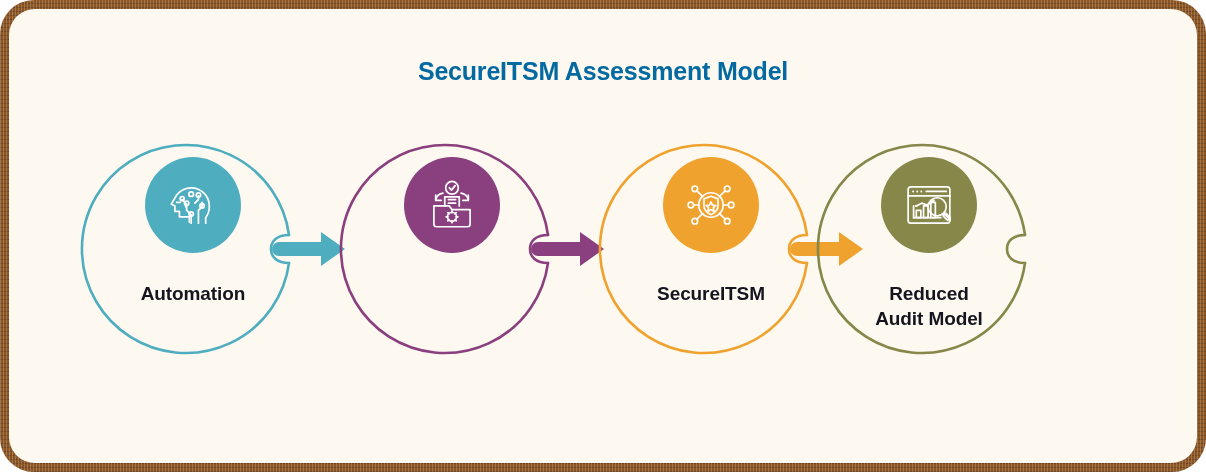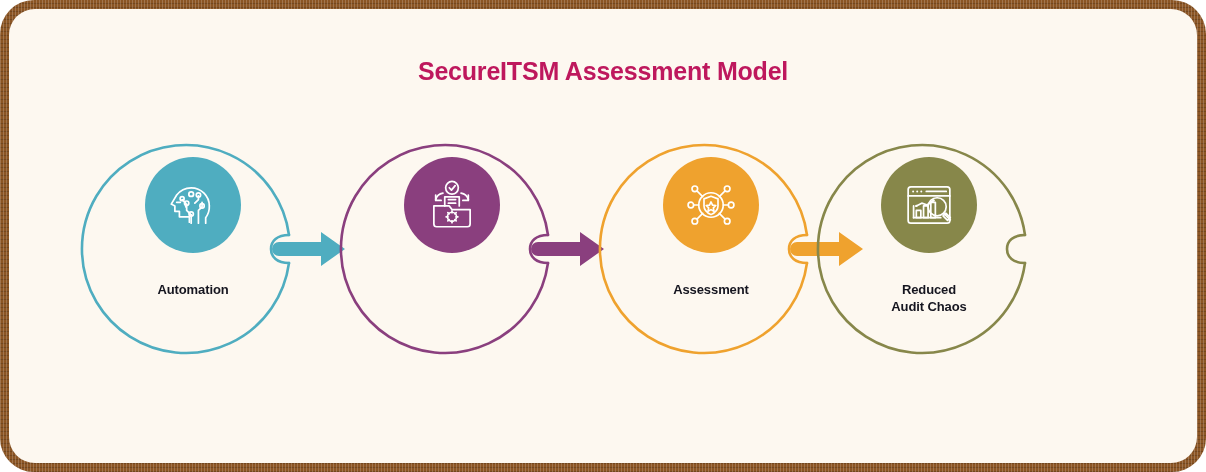--- a/index.html
+++ b/index.html
@@ -61,21 +61,21 @@
   
   .title {
     position: absolute;
     left: 0;
     top: 48px;
     width: 100%;
     text-align: center;
     font-size: 25px;
     font-weight: bold;
     letter-spacing: -0.2px;
-    color: #be185d;
+    color: #0369a1;
   }
 
   
   .flow {
     position: absolute;
     left: 0;
     top: 122px;
     width: 1188px;
     height: 250px;
   }
@@ -113,21 +113,21 @@
     justify-content: center;
   }
   .badge svg { display: block; }
 
   .stage-label {
     position: absolute;
     left: 0;
     top: 150px;
     width: 236px;
     text-align: center;
-    font-size: 13px;
+    font-size: 19px;
     font-weight: bold;
     color: #15151f;
     line-height: 1.32;
     letter-spacing: -0.1px;
   }
 
   
   .conn-svg {
     position: absolute;
     top: 0;
@@ -251,21 +251,21 @@
               <circle cx="13.5" cy="13.5" r="3.2"></circle>
               <circle cx="50.5" cy="13.5" r="3.2"></circle>
               <circle cx="13.5" cy="50.5" r="3.2"></circle>
               <circle cx="50.5" cy="50.5" r="3.2"></circle>
               <circle cx="9" cy="32" r="3.2"></circle>
               <circle cx="55" cy="32" r="3.2"></circle>
             </svg>
           </div>
 
           <div class="stage-label">
-            <span>Assessment</span>
+            <span>SecureITSM</span>
           </div>
         </div>
 
         <div class="stage stage-4">
           <svg class="ring-svg" viewBox="0 0 236 236">
             <path d="M 214.0 104.0
                      A 104 104 0 1 0 214.0 132.0" fill="none" stroke="#87874a" stroke-width="2.6" stroke-linecap="round"></path>
             <path d="M 214.0 104.0
                      C 202 104 196 110 196 118
                      C 196 126 202 132 214.0 132.0" fill="none" stroke="#87874a" stroke-width="2.6" stroke-linecap="round"></path>
@@ -289,20 +289,20 @@
               <circle cx="30" cy="32" r="1.3" fill="#ffffff" stroke="none"></circle>
               <circle cx="37" cy="27" r="1.3" fill="#ffffff" stroke="none"></circle>
               <circle cx="41" cy="34" r="10"></circle>
               <path d="M48.5 41.5 l7 7"></path>
               <path d="M47.5 44 l5 5 l3 -3 l-5 -5 z"></path>
             </svg>
           </div>
 
           <div class="stage-label">
             <div>Reduced</div>
-            <div>Audit Chaos</div>
+            <div>Audit Model</div>
           </div>
         </div>
 
       </div>
     </div>
   </div>
 </div>
 
 </body></html>

